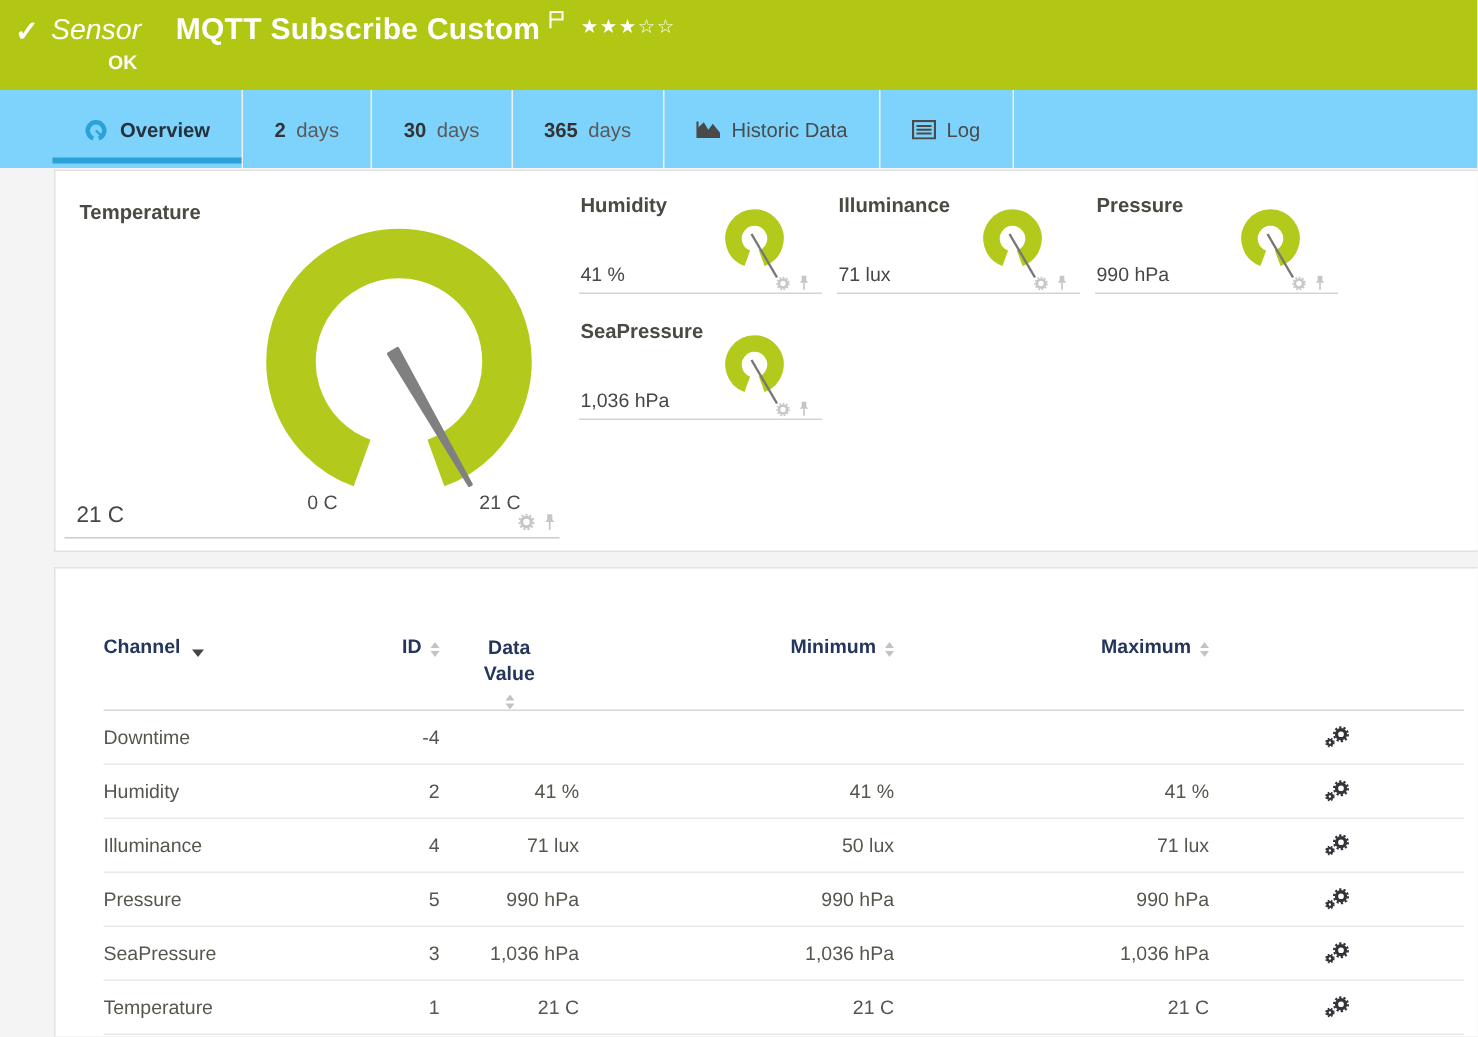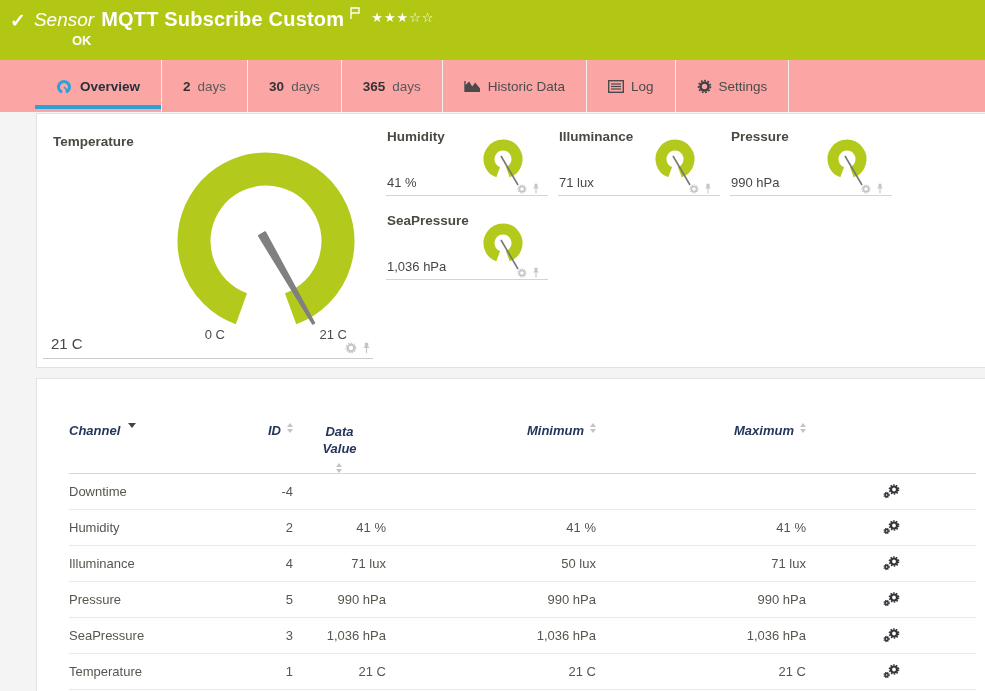--- a/index.html
+++ b/index.html
@@ -4,28 +4,28 @@
 <style>
   * { margin:0; padding:0; box-sizing:border-box; }
   html,body { width:985px; height:691px; overflow:hidden; background:#f4f4f4;
               font-family:"Liberation Sans", sans-serif; }
 
   
   .sensor-header { height:60px; background:#b1c713; color:#fff; position:relative;
                    padding:8px 0 0 10px; }
   .hdr-line { display:flex; align-items:baseline; }
   .check-icon { font-size:19px; font-weight:bold; margin-right:8px; position:relative; top:1px; }
-  .sensor-type { font-style:italic; font-size:19px; font-weight:400; margin-right:7px; }
+  .sensor-type { font-style:italic; font-size:19px; font-weight:400; margin-right:23px; }
   .sensor-title { font-size:20px; font-weight:bold; letter-spacing:.2px; }
   .flag-icon { margin:0 10px 0 6px; position:relative; top:-7px; }
   .stars { font-size:13px; letter-spacing:1px; position:relative; top:-4px; }
   .status-ok { font-size:13px; font-weight:bold; margin:2px 0 0 62px; }
 
   
-  .tabbar { height:52px; background:#fca5a5; display:flex; align-items:stretch; padding-left:35px; }
+  .tabbar { height:52px; background:#7dd3fc; display:flex; align-items:stretch; padding-left:35px; }
   .tab { display:flex; align-items:center; gap:7px; padding:0 21px; font-size:13.5px;
          color:#4b4b4b; cursor:pointer; border-right:1px solid #f0f0f0; position:relative; }
   .tab .num { font-weight:bold; color:#333; }
   .tab .unit { color:#5a5a5a; }
   .tab.active { color:#25313c; font-weight:bold; }
   .tab.active::after { content:""; position:absolute; left:0; right:0; bottom:3px;
                        height:4px; background:#2aa2d8; }
   .tab-icon { display:inline-flex; }
 
   
@@ -56,21 +56,21 @@
   .mini-widget svg.mini-gauge { position:absolute; left:95px; top:11px; }
   .mini-widget .widget-tools { right:8px; bottom:1px; }
 
   
   .card-table { margin-top:10px; height:314px; padding:44px 0 0 32px; }
   .ch-table { width:907px; }
   .t-row { display:grid; grid-template-columns:170px 54px 93px 210px 210px 170px;
            align-items:center; }
   .t-head { align-items:flex-start; min-height:46px; border-bottom:1px solid #d6d6d6;
             color:#24365c; font-size:13px; font-weight:bold; }
-  .t-head .cell { display:flex; align-items:flex-start; gap:6px;font-style:italic; }
+  .t-head .cell { display:flex; align-items:flex-end; gap:6px; }
   .cell-right { justify-content:flex-end; text-align:right; }
   .cell-center { justify-content:center; text-align:center; }
   .lastval-stack { display:flex; flex-direction:column; align-items:center; line-height:17px; }
   .lastval-bottom { display:flex; align-items:center; gap:6px;flex-direction:column; }
   .sort-toggle { display:inline-flex; flex-direction:column; gap:2px; cursor:pointer; }
   .sort-toggle .up { width:0; height:0; border-left:3.5px solid transparent;
                      border-right:3.5px solid transparent; border-bottom:4px solid #c3c3c7; }
   .sort-toggle .dn { width:0; height:0; border-left:3.5px solid transparent;
                      border-right:3.5px solid transparent; border-top:4px solid #c3c3c7; }
   .sorted-arrow { width:0; height:0; border-left:4px solid transparent;
@@ -136,29 +136,20 @@
     <span class="tab-icon">
       <svg width="16" height="13" viewBox="0 0 16 13">
           <rect x="0.7" y="0.7" width="14.6" height="11.6" fill="none" stroke="#4a4a4a" stroke-width="1.4"></rect>
           <line x1="3" y1="4" x2="13" y2="4" stroke="#4a4a4a" stroke-width="1.2"></line>
           <line x1="3" y1="6.5" x2="13" y2="6.5" stroke="#4a4a4a" stroke-width="1.2"></line>
           <line x1="3" y1="9" x2="13" y2="9" stroke="#4a4a4a" stroke-width="1.2"></line>
         </svg>
     </span>
     <span>Log</span>
   </div>
-  <div class="tab">
-    <span class="tab-icon">
-      <svg width="15" height="15" viewBox="0 0 15 15">
-          <circle cx="7.5" cy="7.5" r="6" fill="none" stroke="#3f3f45" stroke-width="1.6" stroke-dasharray="1.8 1.6"></circle>
-          <circle cx="7.5" cy="7.5" r="4" fill="none" stroke="#3f3f45" stroke-width="2.6"></circle>
-        </svg>
-    </span>
-    <span>Settings</span>
-  </div>
 </nav>
 
 <main>
 
   <section class="card card-gauges">
 
     <div class="gauge-primary">
       <span class="widget-title">Temperature</span>
       <svg class="big-gauge" width="200" height="185" viewBox="0 0 200 185">
         <path d="M75.4,167.7 A72,72 0 1 1 124.6,167.7" fill="none" stroke="#b3ca1d" stroke-width="33"></path>

